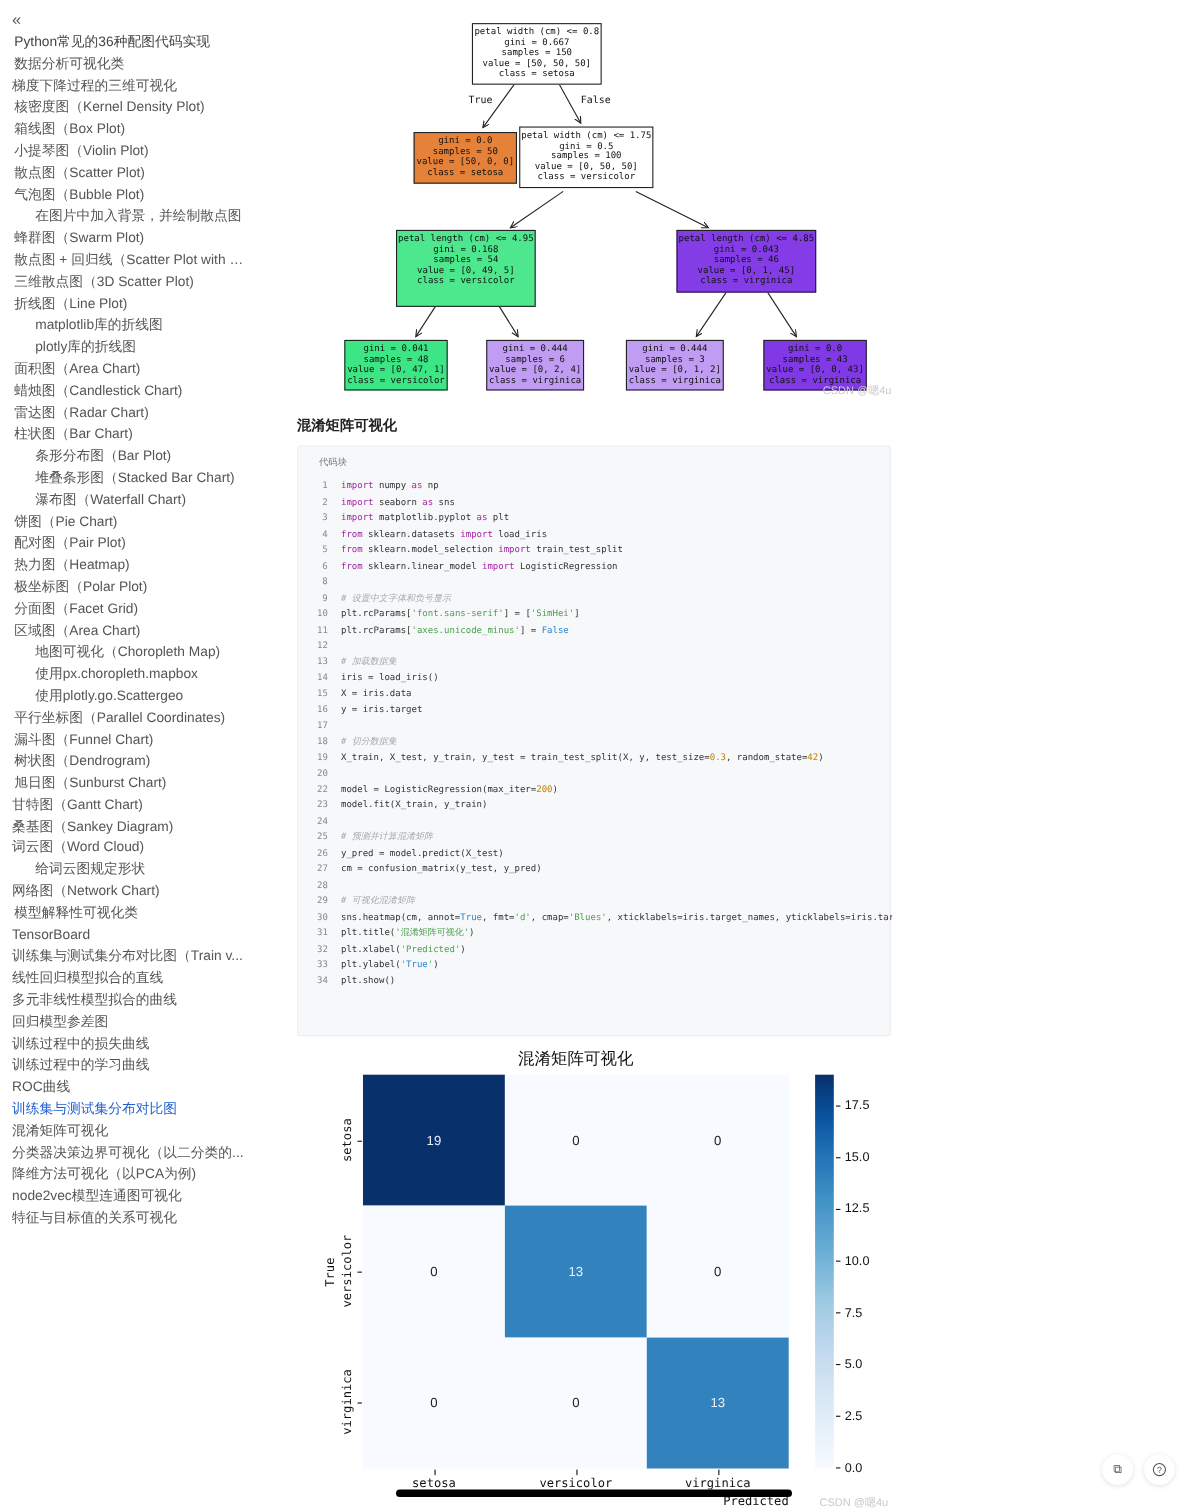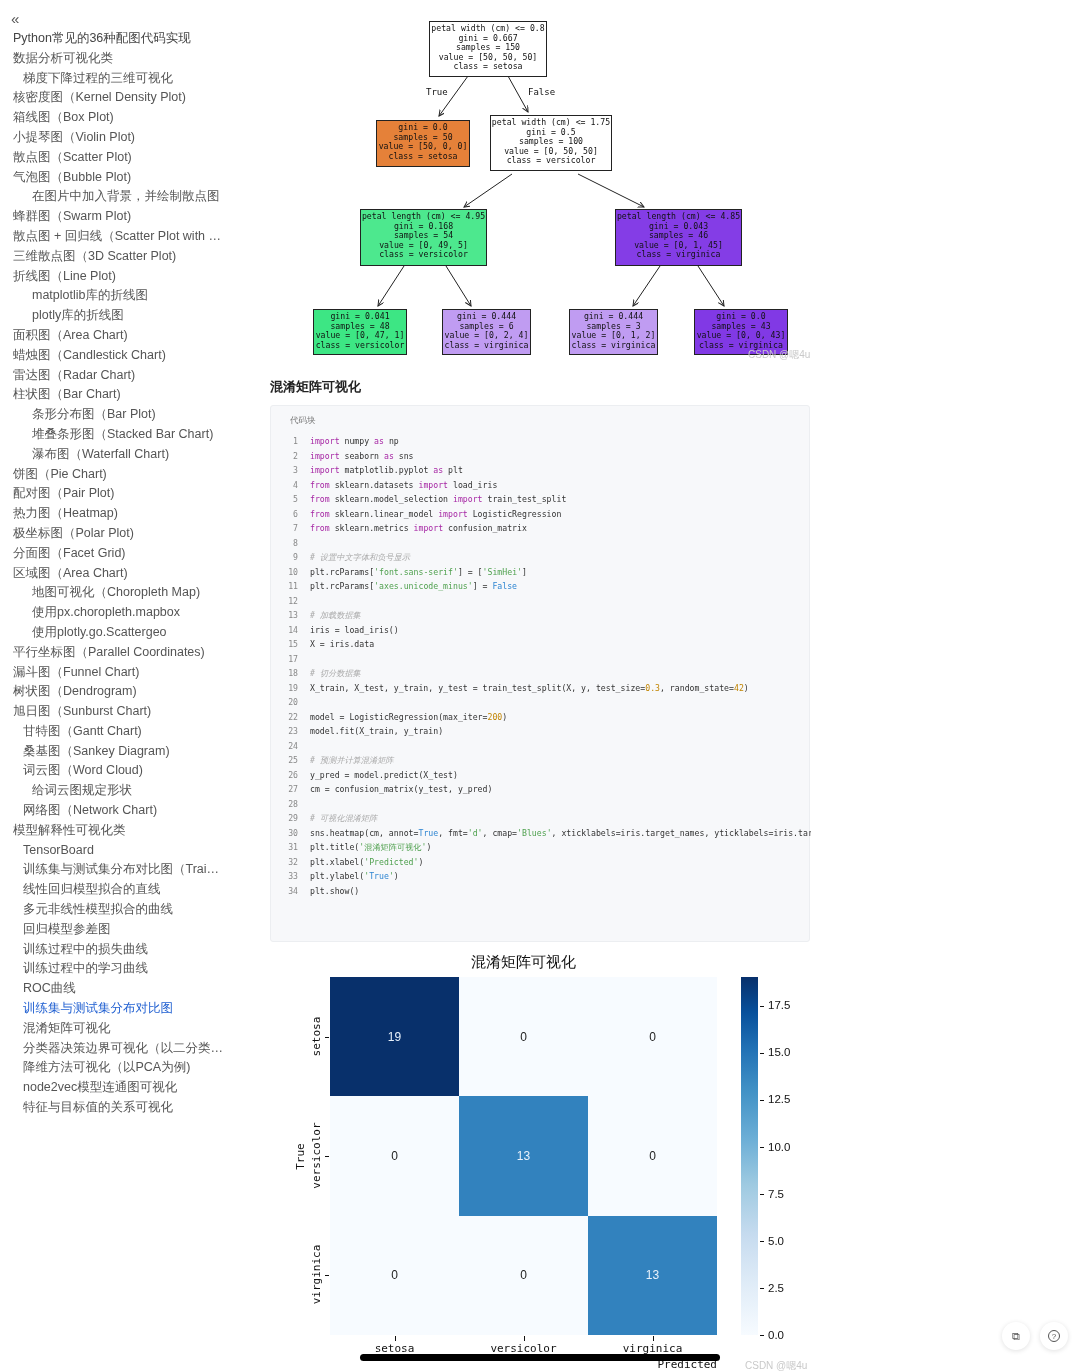--- a/index.html
+++ b/index.html
@@ -5,21 +5,21 @@
   * { box-sizing: border-box; margin: 0; padding: 0; }
   html, body { width: 1080px; height: 1371px; background: #ffffff; overflow: hidden; }
   body { position: relative; font-family: "Liberation Sans", "DejaVu Sans", sans-serif; color: #333; }
 
   
   .toc { position: absolute; left: 0; top: 0; width: 240px; height: 1371px; }
   .toc-collapse { position: absolute; left: 11px; top: 10px; font-size: 15px; color: #555; cursor: pointer; }
   .toc-list { position: absolute; left: 0; top: 29px; list-style: none; }
   .toc-item { height: 19.8px; line-height: 19.8px; font-size: 12.5px; color: #555; white-space: nowrap; overflow: hidden; text-overflow: ellipsis; width: 225px; cursor: pointer; }
   .toc-item.l1 { padding-left: 13px; }
-  .toc-item.l2 { padding-left: 23px; }
+  .toc-item.l2 { padding-left: 11px; }
   .toc-item.l3 { padding-left: 32px; }
   .toc-item.active { color: #1f5fd1; }
   .toc-item.title { color: #444; }
 
   
   .tree { position: absolute; left: 360px; top: 18px; width: 460px; height: 345px; }
   .tree svg { position: absolute; left: 0; top: 0; }
   .node { position: absolute; border: 1.3px solid #222; font-family: "DejaVu Sans Mono", monospace; font-size: 8.2px; line-height: 9.6px; text-align: center; color: #111; padding-top: 2px; white-space: nowrap; }
   .branch-label { position: absolute; font-family: "DejaVu Sans Mono", monospace; font-size: 9px; color: #111; }
 
@@ -149,28 +149,28 @@
       <div>samples = 150</div>
       <div>value = [50, 50, 50]</div>
       <div>class = setosa</div>
     </div>
     <div class="node" style="left: 16px; top: 102px; width: 94px; height: 47px; background: rgb(229, 129, 57);">
       <div>gini = 0.0</div>
       <div>samples = 50</div>
       <div>value = [50, 0, 0]</div>
       <div>class = setosa</div>
     </div>
-    <div class="node" style="left: 130px; top: 97px; width: 122px; height: 56px; background: rgb(255, 255, 255);">
+    <div class="node" style="left: 112px; top: 97px; width: 122px; height: 56px; background: rgb(255, 255, 255);">
       <div>petal width (cm) &lt;= 1.75</div>
       <div>gini = 0.5</div>
       <div>samples = 100</div>
       <div>value = [0, 50, 50]</div>
       <div>class = versicolor</div>
     </div>
-    <div class="node" style="left: 0px; top: 191px; width: 127px; height: 57px; background: rgb(77, 232, 142);">
+    <div class="node" style="left: 0px; top: 191px; width: 127px; height: 70px; background: rgb(77, 232, 142);">
       <div>petal length (cm) &lt;= 4.95</div>
       <div>gini = 0.168</div>
       <div>samples = 54</div>
       <div>value = [0, 49, 5]</div>
       <div>class = versicolor</div>
     </div>
     <div class="node" style="left: 255px; top: 191px; width: 127px; height: 57px; background: rgb(132, 61, 230);">
       <div>petal length (cm) &lt;= 4.85</div>
       <div>gini = 0.043</div>
       <div>samples = 46</div>
@@ -209,29 +209,29 @@
 
 <div class="code-block">
   <div class="code-label">代码块</div>
   <div class="code-lines" id="code-lines">
       <div class="code-line"><span class="ln">1</span><span><span class="kw">import</span> numpy <span class="kw">as</span> np</span></div>
       <div class="code-line"><span class="ln">2</span><span><span class="kw">import</span> seaborn <span class="kw">as</span> sns</span></div>
       <div class="code-line"><span class="ln">3</span><span><span class="kw">import</span> matplotlib.pyplot <span class="kw">as</span> plt</span></div>
       <div class="code-line"><span class="ln">4</span><span><span class="kw">from</span> sklearn.datasets <span class="kw">import</span> load_iris</span></div>
       <div class="code-line"><span class="ln">5</span><span><span class="kw">from</span> sklearn.model_selection <span class="kw">import</span> train_test_split</span></div>
       <div class="code-line"><span class="ln">6</span><span><span class="kw">from</span> sklearn.linear_model <span class="kw">import</span> LogisticRegression</span></div>
-      <div class="code-line"><span class="ln">7</span><span><span class="kw">from</span> sklearn.metrics <span class="kw">import</span> confusion_matrix</span></div>
       <div class="code-line"><span class="ln">8</span><span></span></div>
       <div class="code-line"><span class="ln">9</span><span><span class="cm"># 设置中文字体和负号显示</span></span></div>
       <div class="code-line"><span class="ln">10</span><span>plt.rcParams[<span class="str">'font.sans-serif'</span>] = [<span class="str">'SimHei'</span>]</span></div>
       <div class="code-line"><span class="ln">11</span><span>plt.rcParams[<span class="str">'axes.unicode_minus'</span>] = <span class="bool">False</span></span></div>
       <div class="code-line"><span class="ln">12</span><span></span></div>
       <div class="code-line"><span class="ln">13</span><span><span class="cm"># 加载数据集</span></span></div>
       <div class="code-line"><span class="ln">14</span><span>iris = load_iris()</span></div>
       <div class="code-line"><span class="ln">15</span><span>X = iris.data</span></div>
+      <div class="code-line"><span class="ln">16</span><span>y = iris.target</span></div>
       <div class="code-line"><span class="ln">17</span><span></span></div>
       <div class="code-line"><span class="ln">18</span><span><span class="cm"># 切分数据集</span></span></div>
       <div class="code-line"><span class="ln">19</span><span>X_train, X_test, y_train, y_test = train_test_split(X, y, test_size=<span class="num">0.3</span>, random_state=<span class="num">42</span>)</span></div>
       <div class="code-line"><span class="ln">20</span><span></span></div>
       <div class="code-line"><span class="ln">22</span><span>model = LogisticRegression(max_iter=<span class="num">200</span>)</span></div>
       <div class="code-line"><span class="ln">23</span><span>model.fit(X_train, y_train)</span></div>
       <div class="code-line"><span class="ln">24</span><span></span></div>
       <div class="code-line"><span class="ln">25</span><span><span class="cm"># 预测并计算混淆矩阵</span></span></div>
       <div class="code-line"><span class="ln">26</span><span>y_pred = model.predict(X_test)</span></div>
       <div class="code-line"><span class="ln">27</span><span>cm = confusion_matrix(y_test, y_pred)</span></div>

